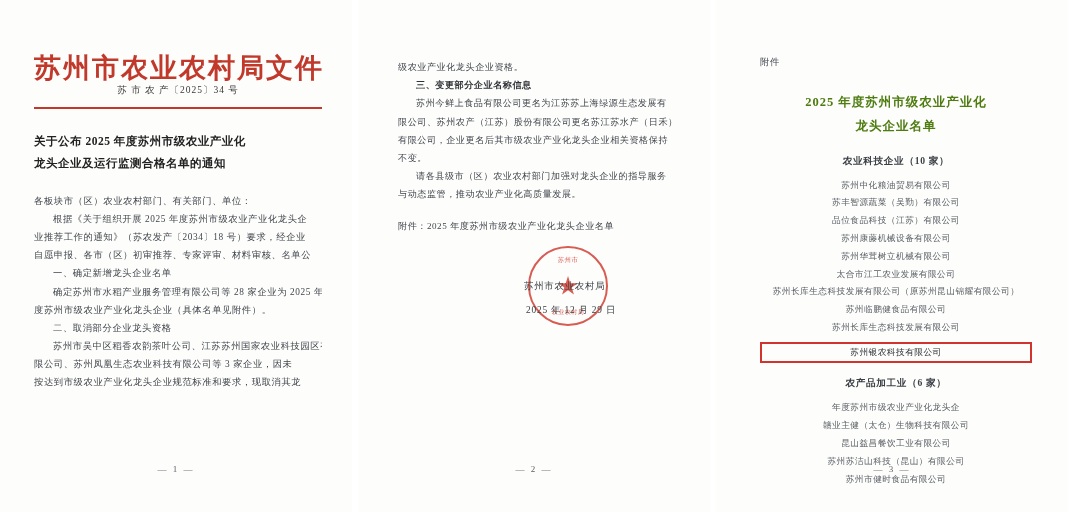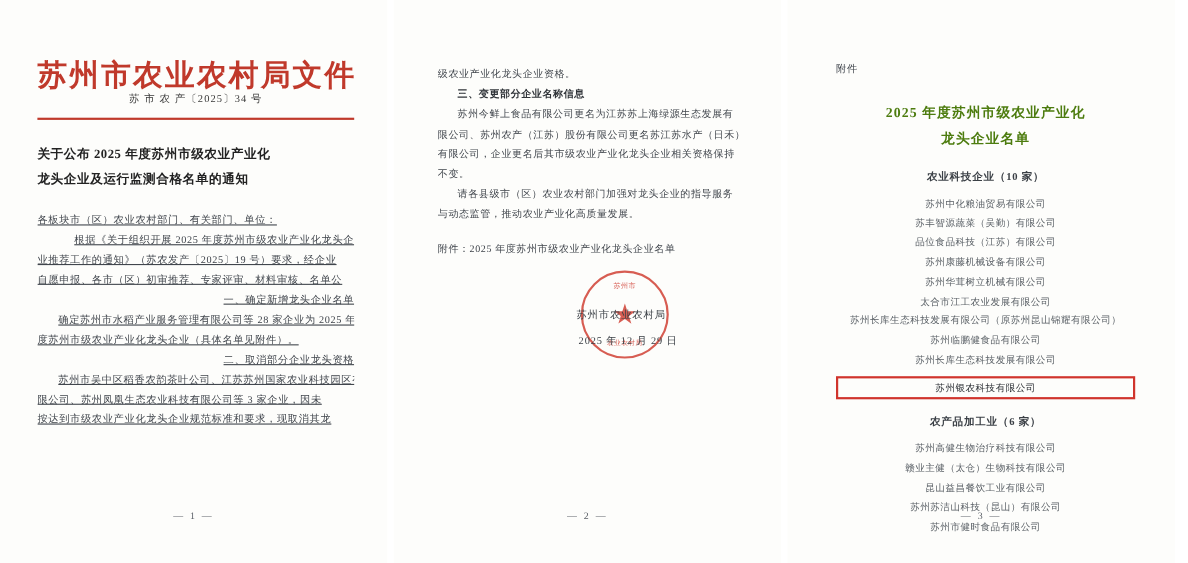--- a/index.html
+++ b/index.html
@@ -69,23 +69,22 @@
   .p1-body {
     margin-top: 18px;
   }
   .p1-body .para-line {
     font-size: 9.3px;
     color: #41464d;
     line-height: 1.95;
     letter-spacing: .6px;
     white-space: nowrap;
     overflow: hidden;
-    text-decoration: underline;
-  }
-  .p1-body .indent { text-indent: 19px; text-align: right; }
+  }
+  .p1-body .indent { text-indent: 19px; }
 
   
   .p2-inner {
     position: absolute;
     left: 40px; right: 34px; top: 58px;
   }
   .p2-inner .para-line {
     font-size: 9.1px;
     color: #41464d;
     line-height: 2.0;
@@ -226,21 +225,21 @@
       <div class="p1-title">苏州市农业农村局文件</div>
       <div class="p1-docnum">苏 市 农 产〔2025〕34 号</div>
       <div class="p1-rule"></div>
       <div class="p1-heading">
         <div>关于公布 2025 年度苏州市级农业产业化</div>
         <div>龙头企业及运行监测合格名单的通知</div>
       </div>
       <div class="p1-body">
         <div class="para-line">各板块市（区）农业农村部门、有关部门、单位：</div>
         <div class="para-line indent">根据《关于组织开展 2025 年度苏州市级农业产业化龙头企</div>
-        <div class="para-line">业推荐工作的通知》（苏农发产〔2025〕19 号）要求，经企业</div>
+        <div class="para-line">业推荐工作的通知》（苏农发产〔2034〕18 号）要求，经企业</div>
         <div class="para-line">自愿申报、各市（区）初审推荐、专家评审、材料审核、名单公</div>
         <div class="para-line indent">一、确定新增龙头企业名单</div>
         <div class="para-line indent">确定苏州市水稻产业服务管理有限公司等 28 家企业为 2025 年</div>
         <div class="para-line">度苏州市级农业产业化龙头企业（具体名单见附件）。</div>
         <div class="para-line indent">二、取消部分企业龙头资格</div>
         <div class="para-line indent">苏州市吴中区稻香农韵茶叶公司、江苏苏州国家农业科技园区有</div>
         <div class="para-line">限公司、苏州凤凰生态农业科技有限公司等 3 家企业，因未</div>
         <div class="para-line">按达到市级农业产业化龙头企业规范标准和要求，现取消其龙</div>
       </div>
     </div>
@@ -294,21 +293,21 @@
         <div class="p3-item">苏州华茸树立机械有限公司</div>
         <div class="p3-item">太合市江工农业发展有限公司</div>
         <div class="p3-item">苏州长库生态科技发展有限公司（原苏州昆山锦耀有限公司）</div>
         <div class="p3-item">苏州临鹏健食品有限公司</div>
         <div class="p3-item">苏州长库生态科技发展有限公司</div>
         <div class="p3-item highlight">苏州银农科技有限公司</div>
       </div>
 
       <div class="p3-section p3-section2">农产品加工业（6 家）</div>
       <div class="p3-list">
-        <div class="p3-item">苏州高健生物治疗科技有限公司</div>
+        <div class="p3-item">年度苏州市级农业产业化龙头企</div>
         <div class="p3-item">赣业主健（太仓）生物科技有限公司</div>
         <div class="p3-item">昆山益昌餐饮工业有限公司</div>
         <div class="p3-item">苏州苏洁山科技（昆山）有限公司</div>
         <div class="p3-item">苏州市健时食品有限公司</div>
       </div>
     </div>
     <div class="folio">— 3 —</div>
   </div>
 
 </div>

